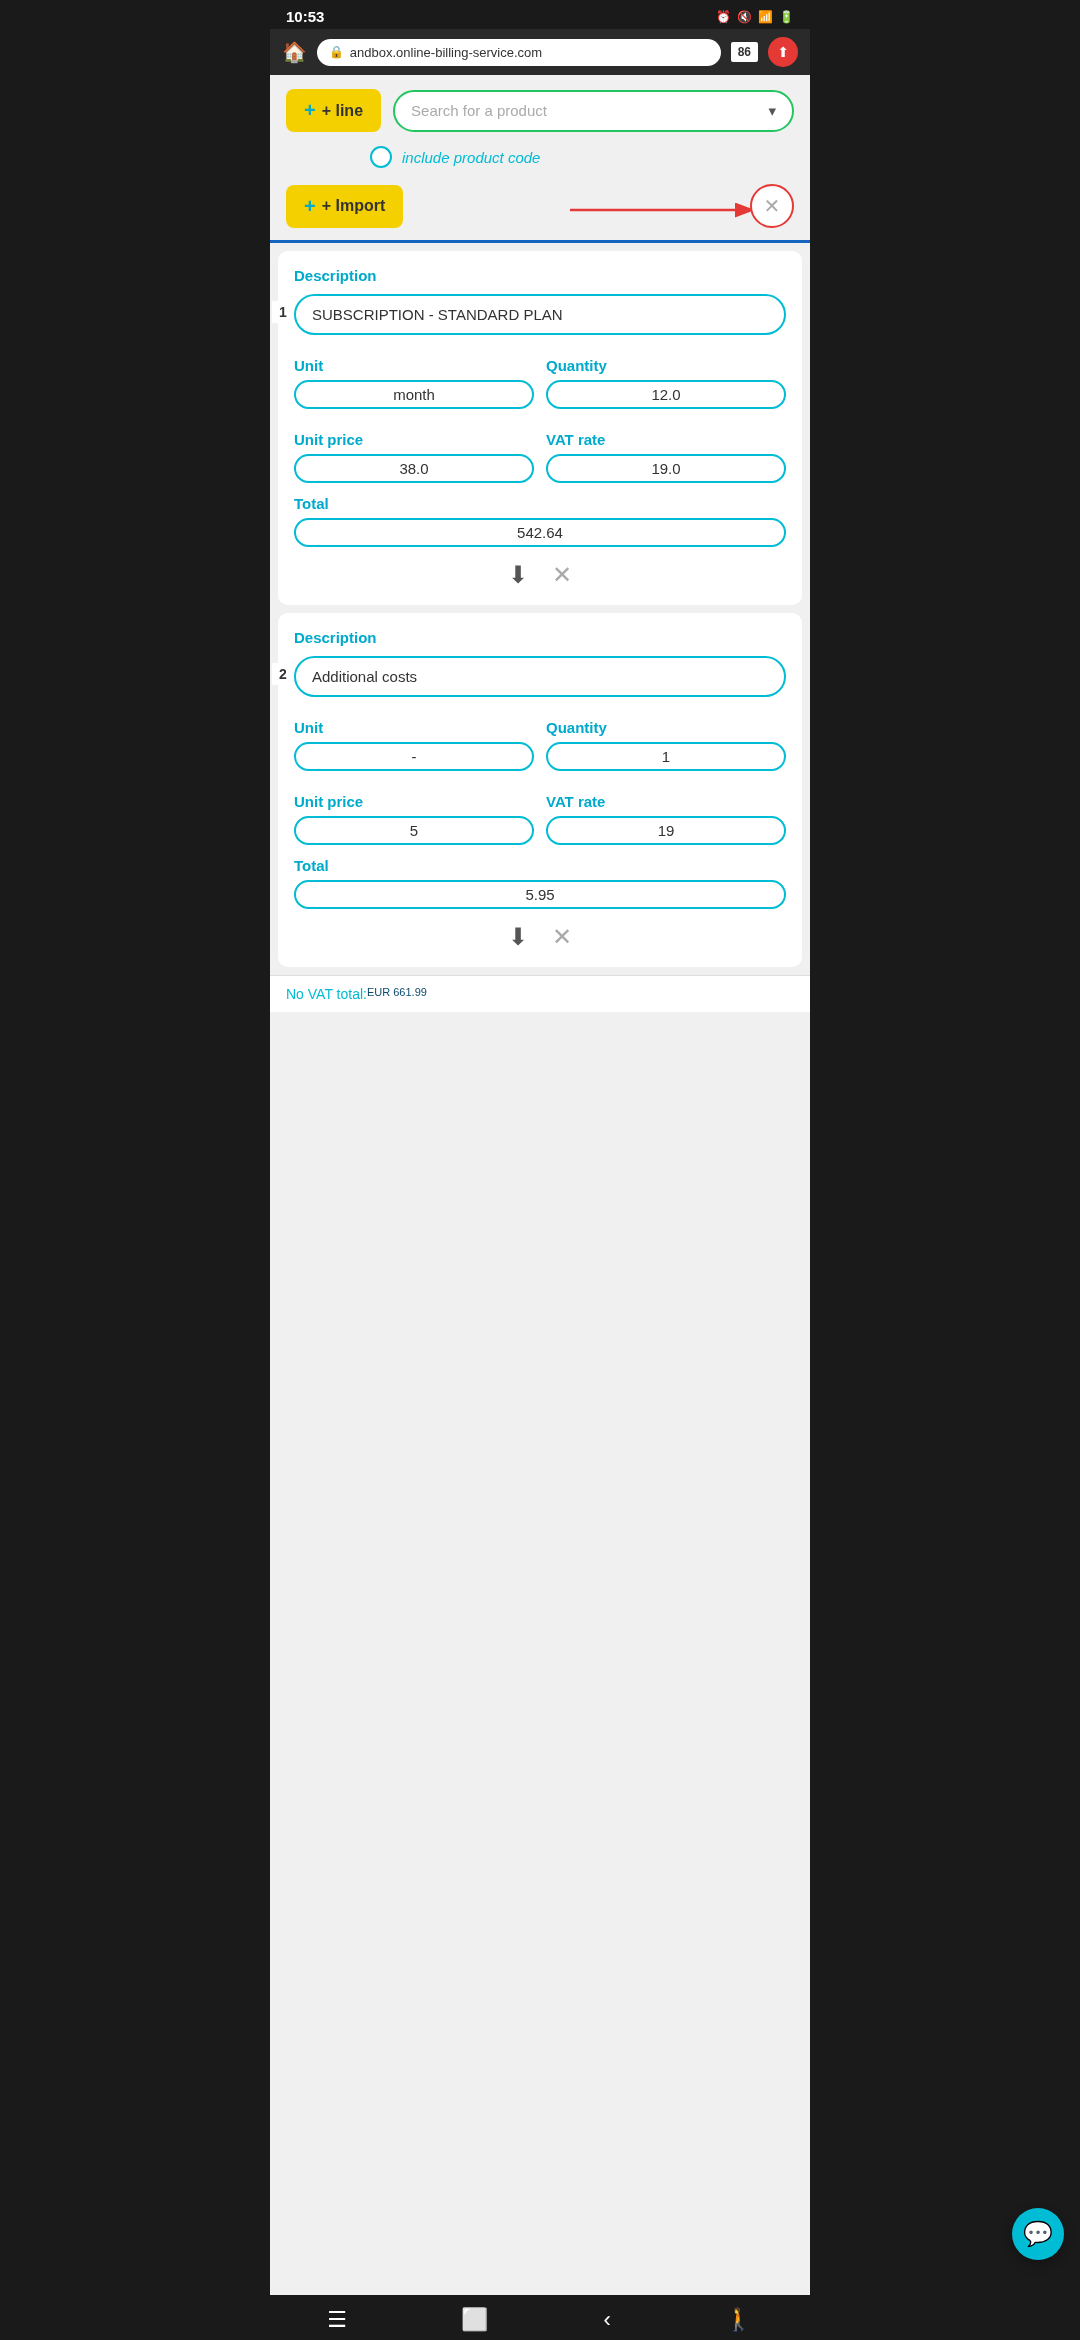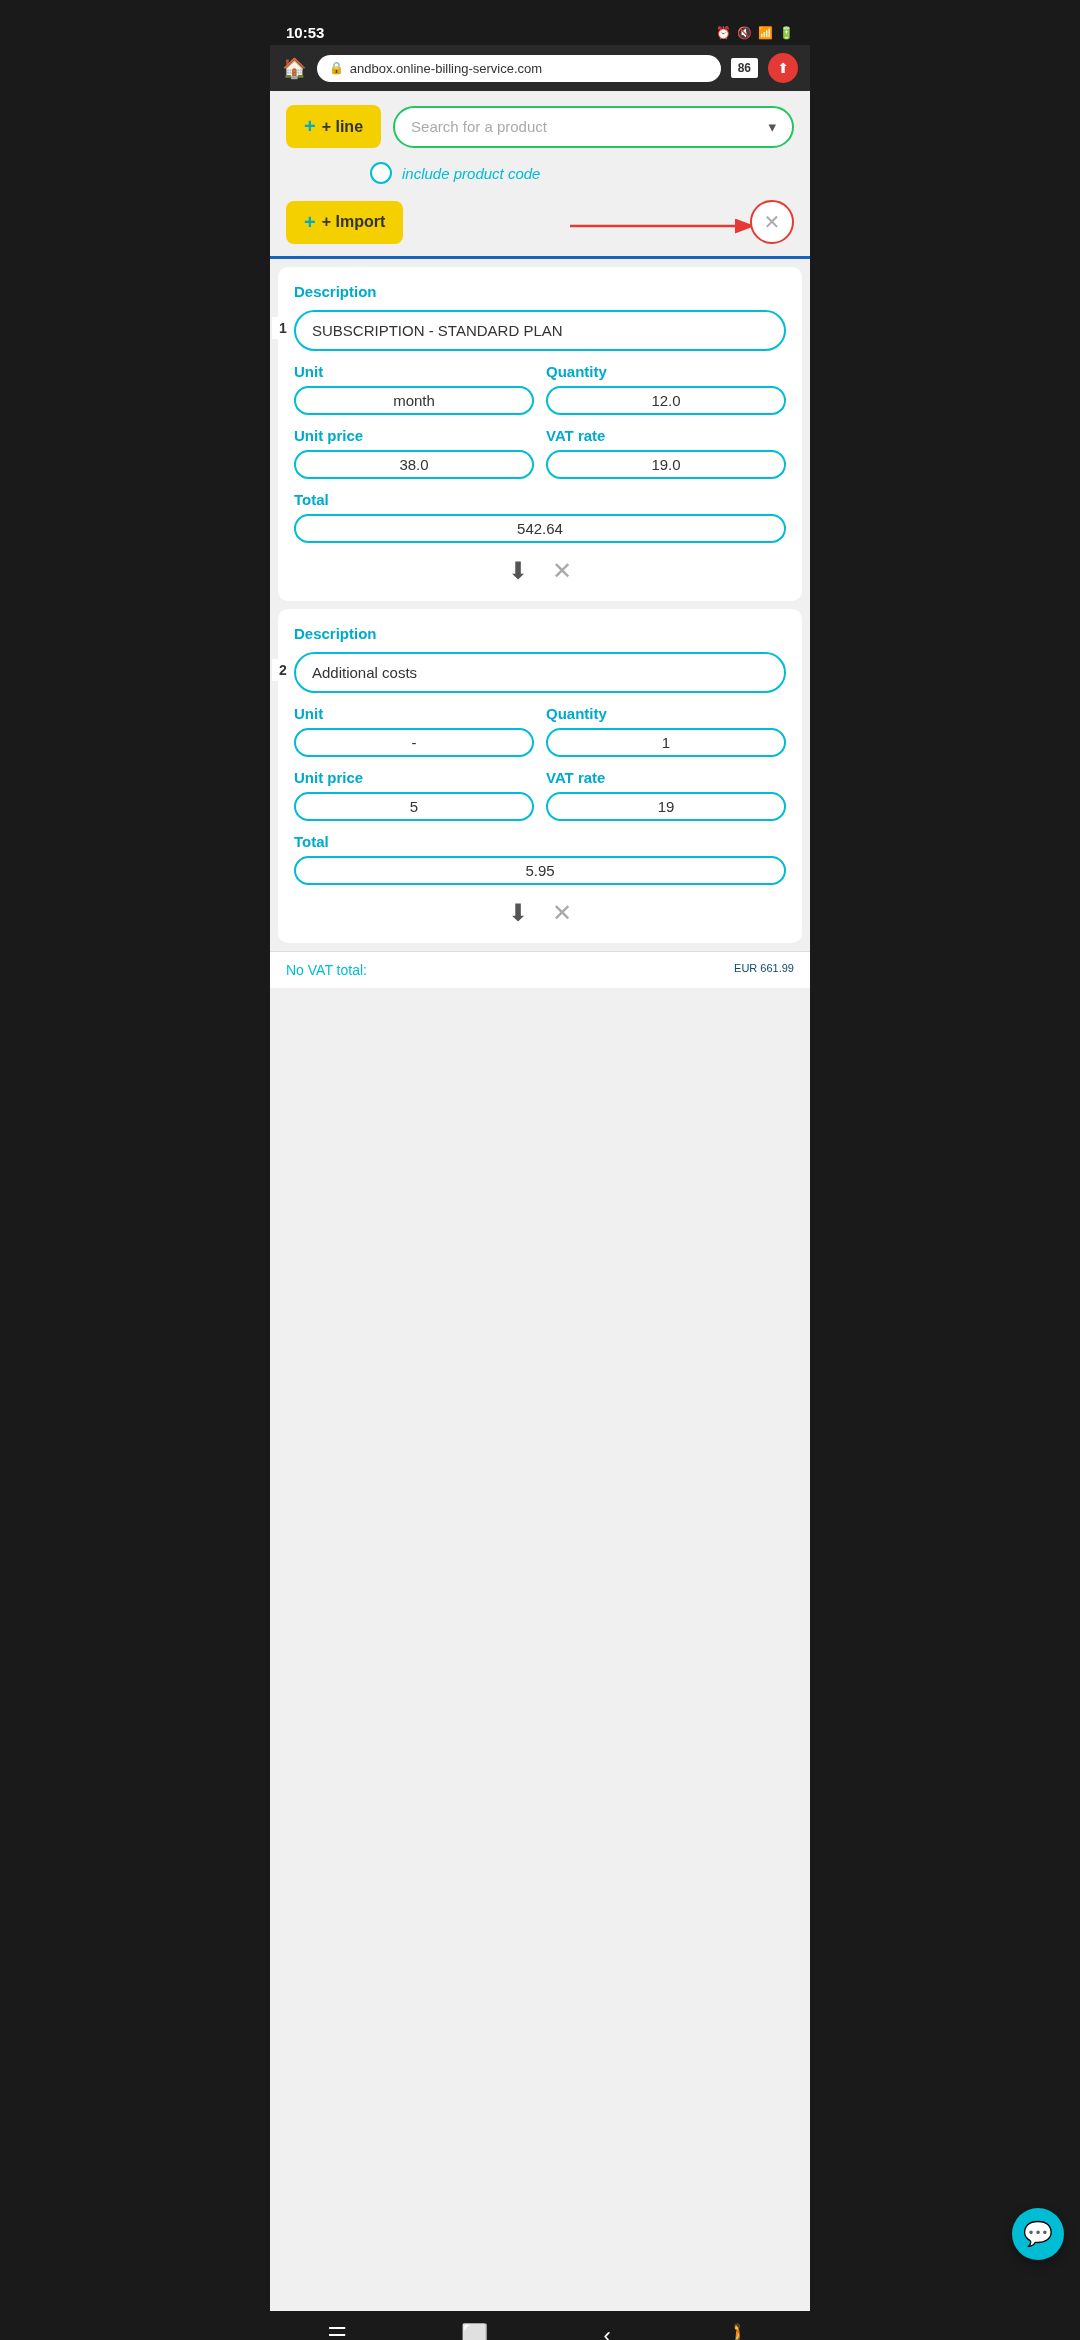--- a/index.html
+++ b/index.html
@@ -14,21 +14,21 @@
       min-height: 100vh;
     }
 
     
     .status-bar {
       background: #1a1a1a;
       color: white;
       display: flex;
       justify-content: space-between;
       align-items: center;
-      padding: 24px 16px 4px;
+      padding: 8px 16px 4px;
       font-size: 13px;
       font-weight: bold;
     }
     .status-bar-left { font-size: 15px; font-weight: bold; }
     .status-bar-right {
       display: flex;
       align-items: center;
       gap: 6px;
       font-size: 12px;
     }
@@ -242,20 +242,21 @@
       outline: none;
     }
 
     .field-row {
       display: flex;
       gap: 12px;
       margin-top: 12px;
     }
     .field-row .field-group {
       flex: 1;
+      margin-top: 10px;
     }
 
     .field-group {
       display: flex;
       flex-direction: column;
     }
 
     .full-width-input {
       width: 100%;
     }
@@ -287,21 +288,20 @@
     .nav-icon {
       color: white;
       font-size: 22px;
     }
 
     
     .footer-hint {
       background: white;
       padding: 10px 16px;
       display: flex;
-      justify-content: space-between;
       border-top: 1px solid #ddd;
     }
     .footer-hint-label {
       color: #00bcd4;
       font-size: 14px;
     }
     .footer-hint-value {
       color: #0c4a6e;
       font-size: 11px;
     }

